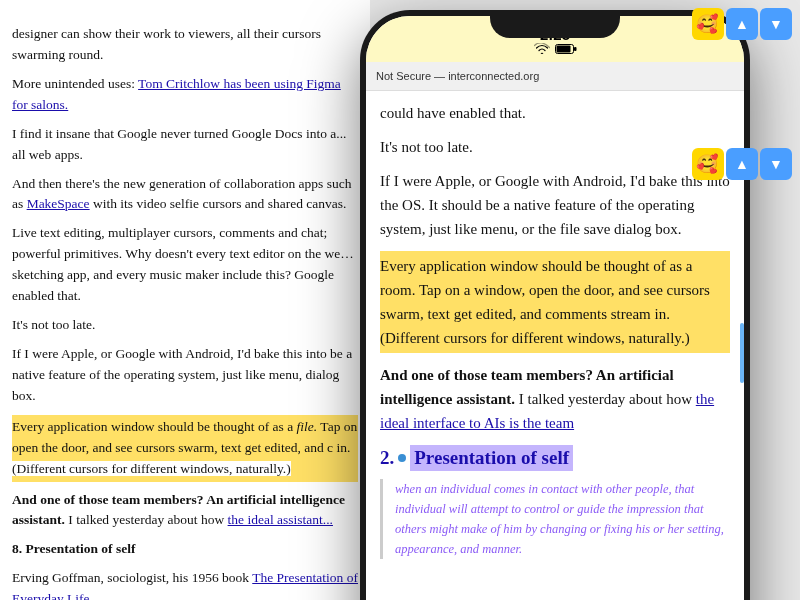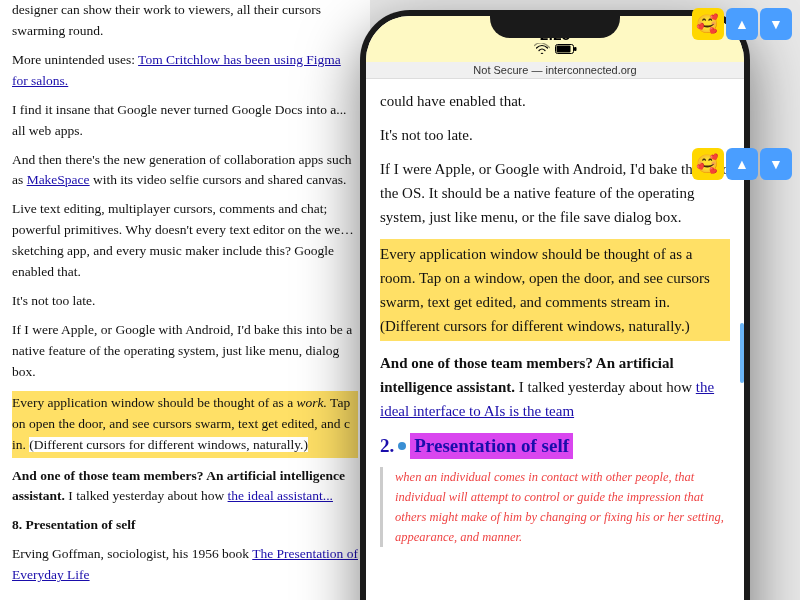--- a/index.html
+++ b/index.html
@@ -14,21 +14,21 @@
     }
 
     
     .article-bg {
       position: absolute;
       top: 0; left: 0;
       width: 370px;
       height: 600px;
       background: #fff;
       overflow: hidden;
-      padding: 0 12px;
+      padding: 24px 12px;
     }
 
     .article-bg p {
       font-size: 13.5px;
       line-height: 1.55;
       color: #111;
       margin-bottom: 8px;
     }
 
     .article-bg a {
@@ -97,25 +97,24 @@
     .status-icons {
       display: flex;
       gap: 5px;
       align-items: center;
       font-size: 12px;
     }
 
     
     .browser-bar {
       background: #f0f0f0;
-      padding: 2px 10px;
+      padding: 8px 10px;
       font-family: -apple-system, sans-serif;
       font-size: 11px;
       color: #666;
-      text-align: center;
       border-bottom: 1px solid #ddd;
     }
 
     .browser-bar span {
       color: #333;
       font-weight: 500;
     }
 
     
     .browser-content {
@@ -156,21 +155,21 @@
       background: #3a8fd4;
       border-radius: 50%;
       vertical-align: middle;
     }
 
     .blockquote {
       border-left: 3px solid #ccc;
       padding-left: 12px;
       margin: 8px 0;
       font-style: italic;
-      color: #ef4444;
+      color: #8b5cf6;
       font-size: 12.5px;
       line-height: 1.6;
     }
 
     
     .emoji-buttons-top {
       position: absolute;
       top: 8px;
       right: 8px;
       display: flex;
@@ -230,21 +229,21 @@
 <body>
 
 <div class="article-bg">
   <p>designer can show their work to viewers, all their cursors swarming round.</p>
   <p>More unintended uses: <a>Tom Critchlow has been using Figma for salons.</a></p>
   <p>I find it insane that Google never turned Google Docs into a... all web apps.</p>
   <p>And then there's the new generation of collaboration apps such as <a>MakeSpace</a> with its video selfie cursors and shared canvas.</p>
   <p>Live text editing, multiplayer cursors, comments and chat; powerful primitives. Why doesn't every text editor on the we… sketching app, and every music maker include this? Google enabled that.</p>
   <p>It's not too late.</p>
   <p>If I were Apple, or Google with Android, I'd bake this into be a native feature of the operating system, just like menu, dialog box.</p>
-  <p style="background:#ffe066; padding:2px 0;">Every application window should be thought of as a <em>work.</em> Tap on open the door, and see cursors swarm, text get edited, and c in. <span style="background:#fff;">(Different cursors for different windows, naturally.)</span></p>
+  <p style="background:#ffe066; padding:2px 0;">Every application window should be thought of as a <em>file.</em> Tap on open the door, and see cursors swarm, text get edited, and c in. <span style="background:#fff;">(Different cursors for different windows, naturally.)</span></p>
   <p><strong>And one of those team members? An artificial intelligence assistant.</strong> I talked yesterday about how <a>the ideal assistant...</a></p>
   <p class="article-heading">8. Presentation of self</p>
   <p>Erving Goffman, sociologist, his 1956 book <a>The Presentation of Everyday Life</a></p>
 </div>
 
 <div class="emoji-buttons-top">
   <button class="emoji-btn face">🥰</button>
   <button class="emoji-btn up">▲</button>
   <button class="emoji-btn down">▼</button>
 </div>
@@ -296,21 +295,21 @@
 
       <p>
         <strong>And one of those team members? An artificial intelligence assistant.</strong>
         <span> I talked yesterday about how </span>
         <a>the ideal interface to AIs is the team</a>
       </p>
 
       <div class="section-heading">
         <span>2.</span>
         <span class="cursor-dot"></span>
-        <span style="background:#d946ef; padding:2px 4px;">Presentation of self</span>
+        <span style="background:#c4b5fd; padding:2px 4px;">Presentation of self</span>
       </div>
 
 
       <blockquote class="blockquote">when an individual comes in contact with other people, that individual will attempt to control or guide the impression that others might make of him by changing or fixing his or her setting, appearance, and manner.</blockquote>
 
       <div class="scroll-indicator"></div>
     </div>
 
   </div>
 </div>

